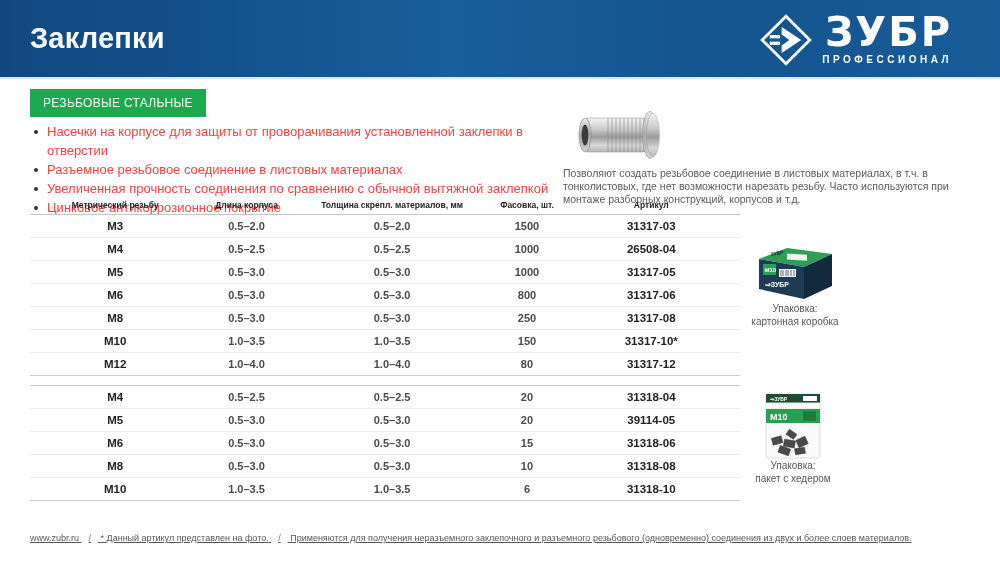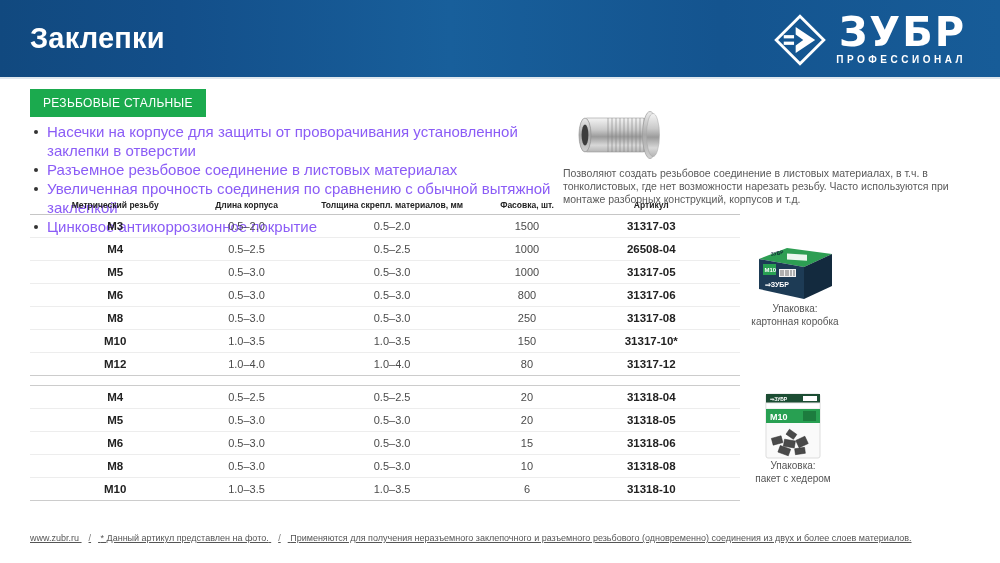--- a/index.html
+++ b/index.html
@@ -8,21 +8,21 @@
     position:relative; width:1000px; height:563px; background:#ffffff;
     font-family:"Liberation Sans", sans-serif; overflow:hidden;
   }
 
   
   .topbar {
     position:absolute; top:0; left:0; width:1000px; height:79px;
     background:linear-gradient(90deg,#11497f 0%, #134f8a 18%, #185f9b 45%, #14548f 72%, #175c98 100%);
     border-bottom:2px solid #dfe7ee;
     display:flex; align-items:center; justify-content:space-between;
-    padding:0 30px 0 30px;
+    padding:0 44px 0 30px;
   }
   .page-title { color:#ffffff; font-size:29px; font-weight:bold; letter-spacing:0.2px; }
   .brand { display:flex; align-items:flex-start; gap:10px; margin-right:4px; }
   .brand-mark { width:52px; height:52px; margin-top:2px; }
   .brand-textcol { display:flex; flex-direction:column; align-items:flex-end; }
   .brand-name {
     color:#ffffff; font-size:40px; font-weight:bold; line-height:1;
     letter-spacing:2px; font-family:"DejaVu Sans", sans-serif;
   }
   .brand-tagline {
@@ -30,21 +30,21 @@
   }
 
   
   .badge {
     position:absolute; top:89px; left:30px; height:28px;
     background:#1baa4e; color:#ffffff; font-size:12px;
     display:inline-flex; align-items:center; padding:0 13px; letter-spacing:0.3px;
   }
   .features { position:absolute; top:122px; left:30px; width:540px; list-style:none; }
   .features li {
-    position:relative; font-size:15px; color:#8b5cf6; line-height:19px; padding-left:17px;
+    position:relative; font-size:13px; color:#ef4444; line-height:19px; padding-left:17px;
   }
   .features li::before {
     content:""; position:absolute; left:4px; top:8px; width:4px; height:4px;
     border-radius:50%; background:#333333;
   }
 
   
   .product-photo { position:absolute; top:103px; left:574px; width:96px; height:66px; }
   .product-desc {
     position:absolute; top:167px; left:563px; width:428px;
@@ -54,21 +54,21 @@
   
   .tbl { position:absolute; left:30px; width:710px; border-collapse:collapse; table-layout:fixed; }
   .tbl-1 { top:197px; }
   .tbl-2 { top:385px; }
   .tbl th {
     font-size:8.5px; font-weight:bold; color:#222222; text-align:center;
     padding:3px 2px 4px 2px; border-bottom:1px solid #c6c6c6;
   }
   .tbl td {
     height:23px; font-size:11px; color:#4a4a4a; text-align:center;
-    border-bottom:1px solid #ededed; padding:0 2px;
+    border-bottom:1px solid #ededed; padding:0 2px;font-weight:bold;
   }
   .tbl tr:last-child td { border-bottom:1px solid #cccccc; }
   .tbl-2 tr:first-child td { border-top:1px solid #cccccc; }
   .tbl td:first-child, .tbl td:last-child { font-weight:bold; color:#222222; font-size:11.5px; }
 
   
   .pack-group { position:absolute; width:110px; text-align:center; }
   .pack-box-group { left:740px; top:242px; }
   .pack-bag-group { left:738px; top:393px; }
   .pack-img { display:block; margin:0 auto; }
@@ -231,21 +231,21 @@
           <td>0.5–2.5</td>
           <td>0.5–2.5</td>
           <td>20</td>
           <td>31318-04</td>
         </tr>
         <tr>
           <td>M5</td>
           <td>0.5–3.0</td>
           <td>0.5–3.0</td>
           <td>20</td>
-          <td>31318-05</td>
+          <td>39114-05</td>
         </tr>
         <tr>
           <td>M6</td>
           <td>0.5–3.0</td>
           <td>0.5–3.0</td>
           <td>15</td>
           <td>31318-06</td>
         </tr>
         <tr>
           <td>M8</td>

